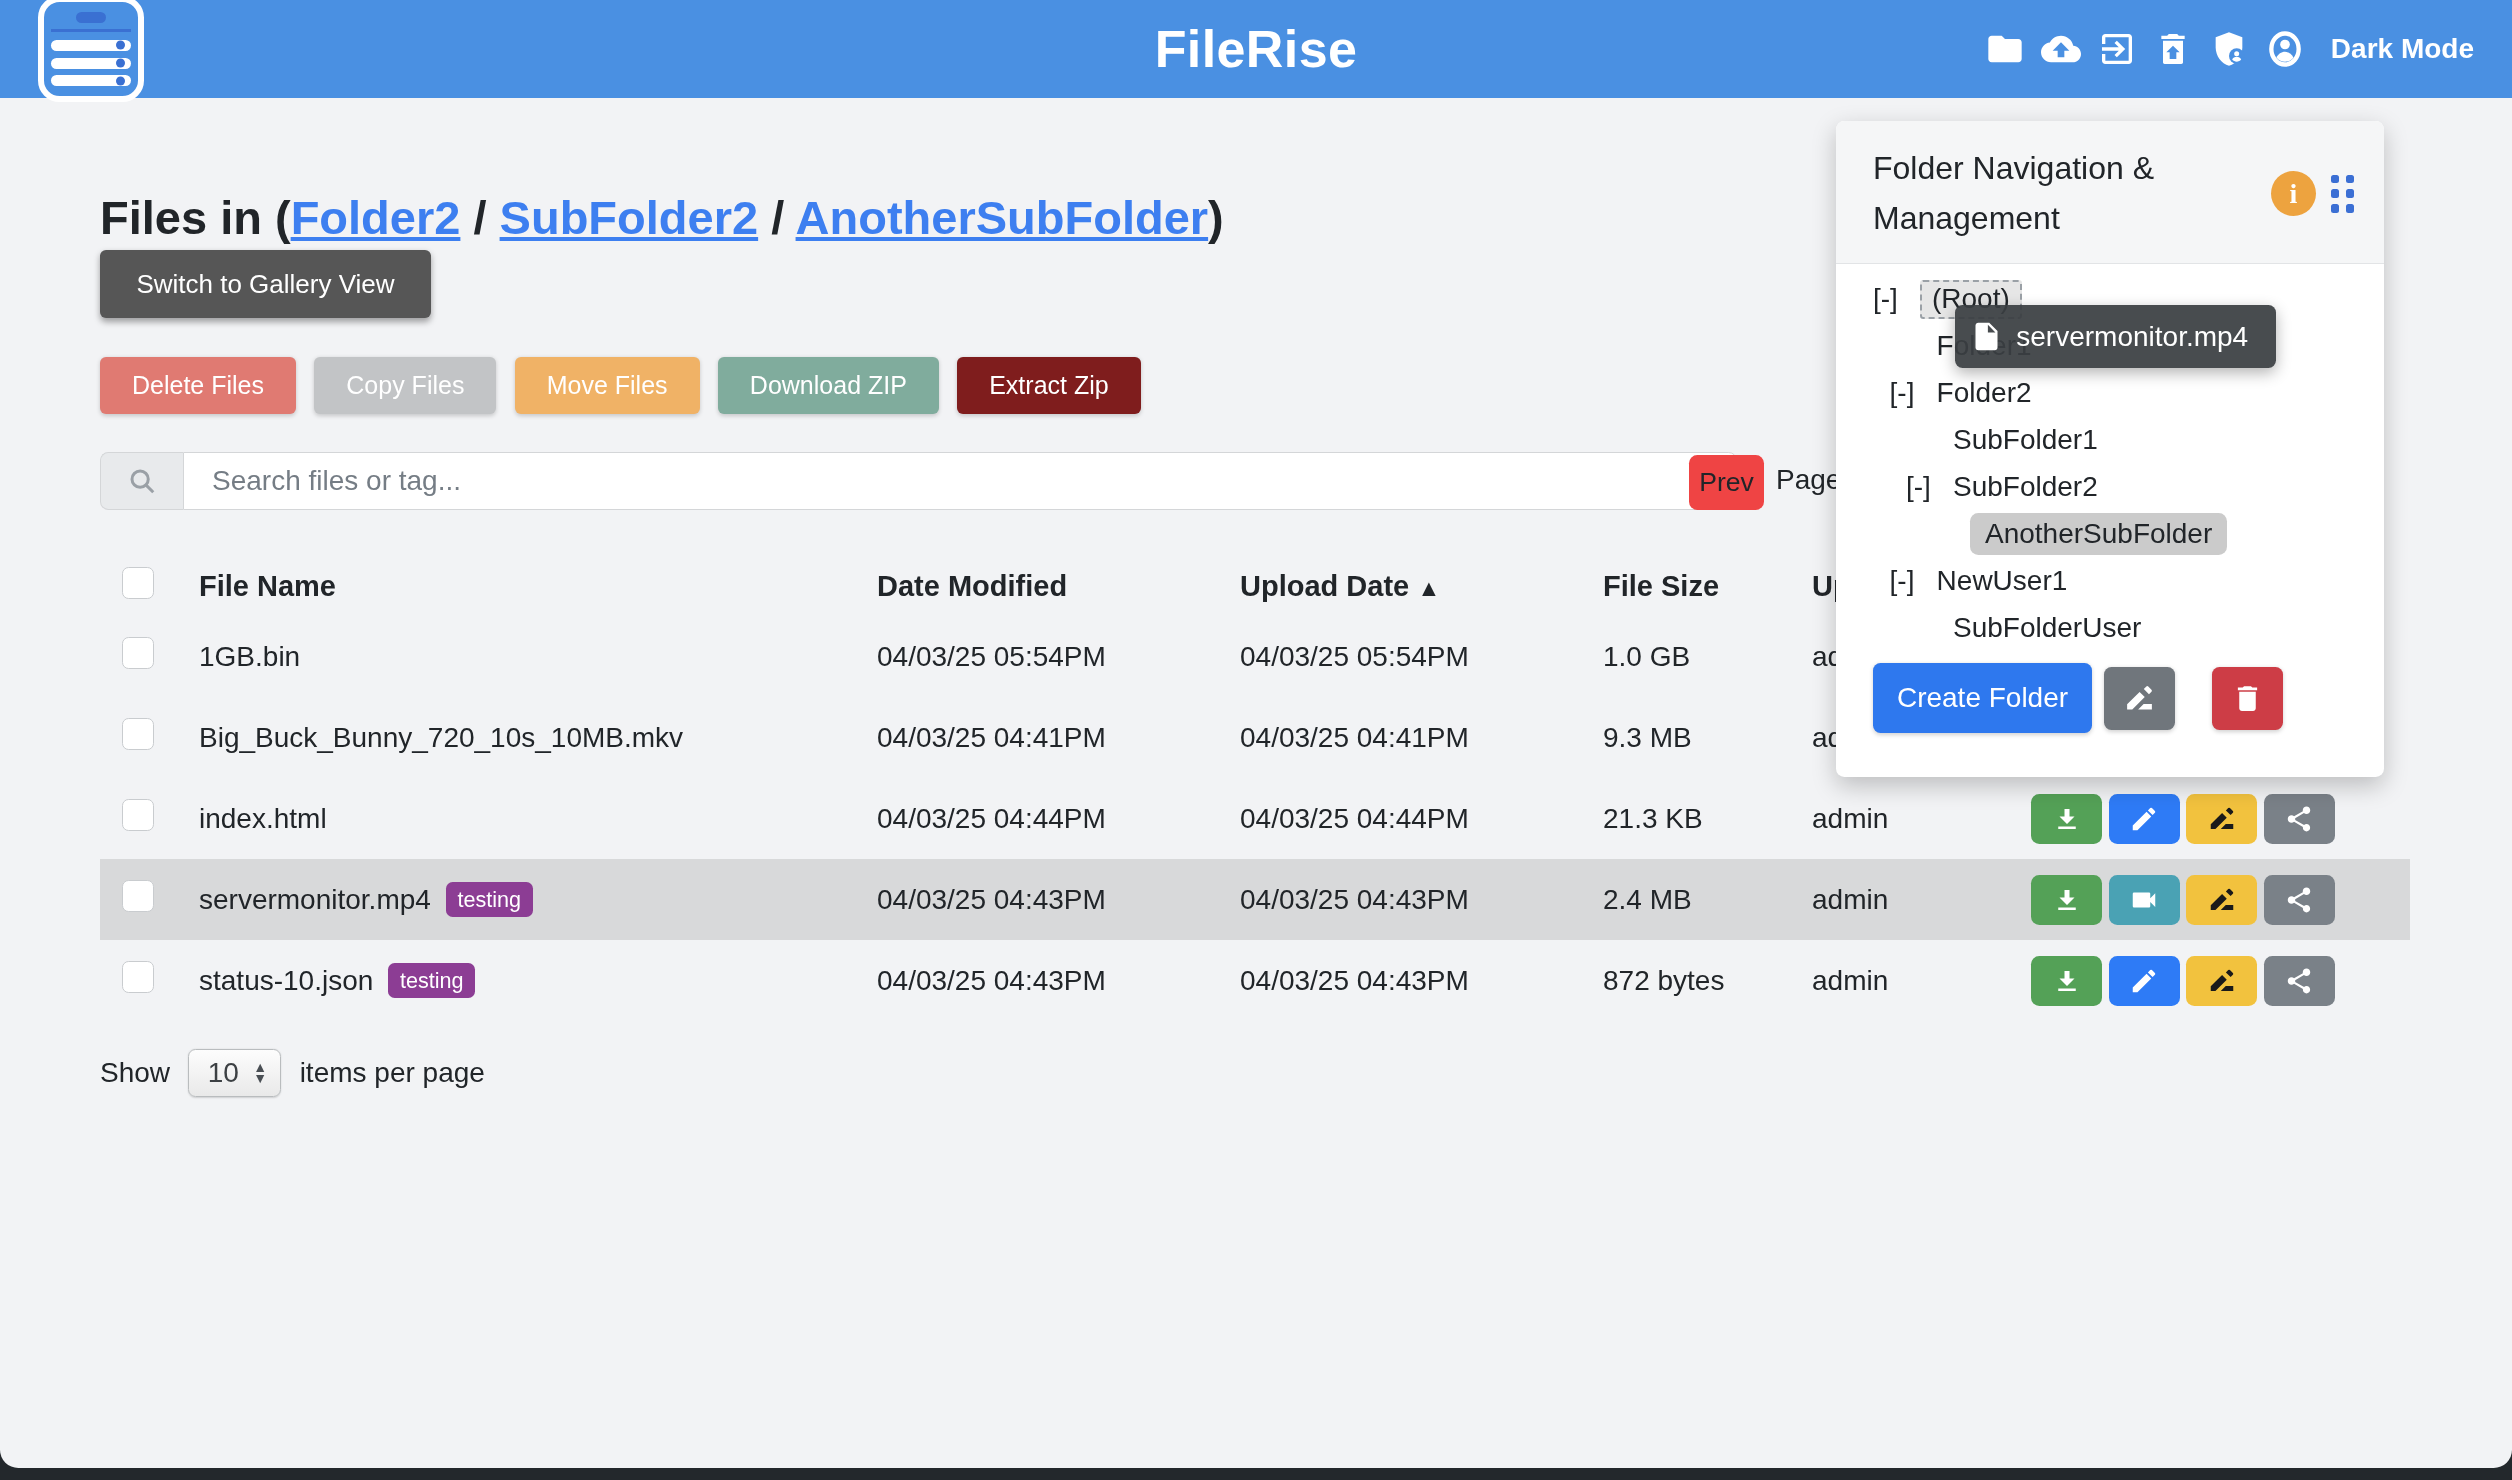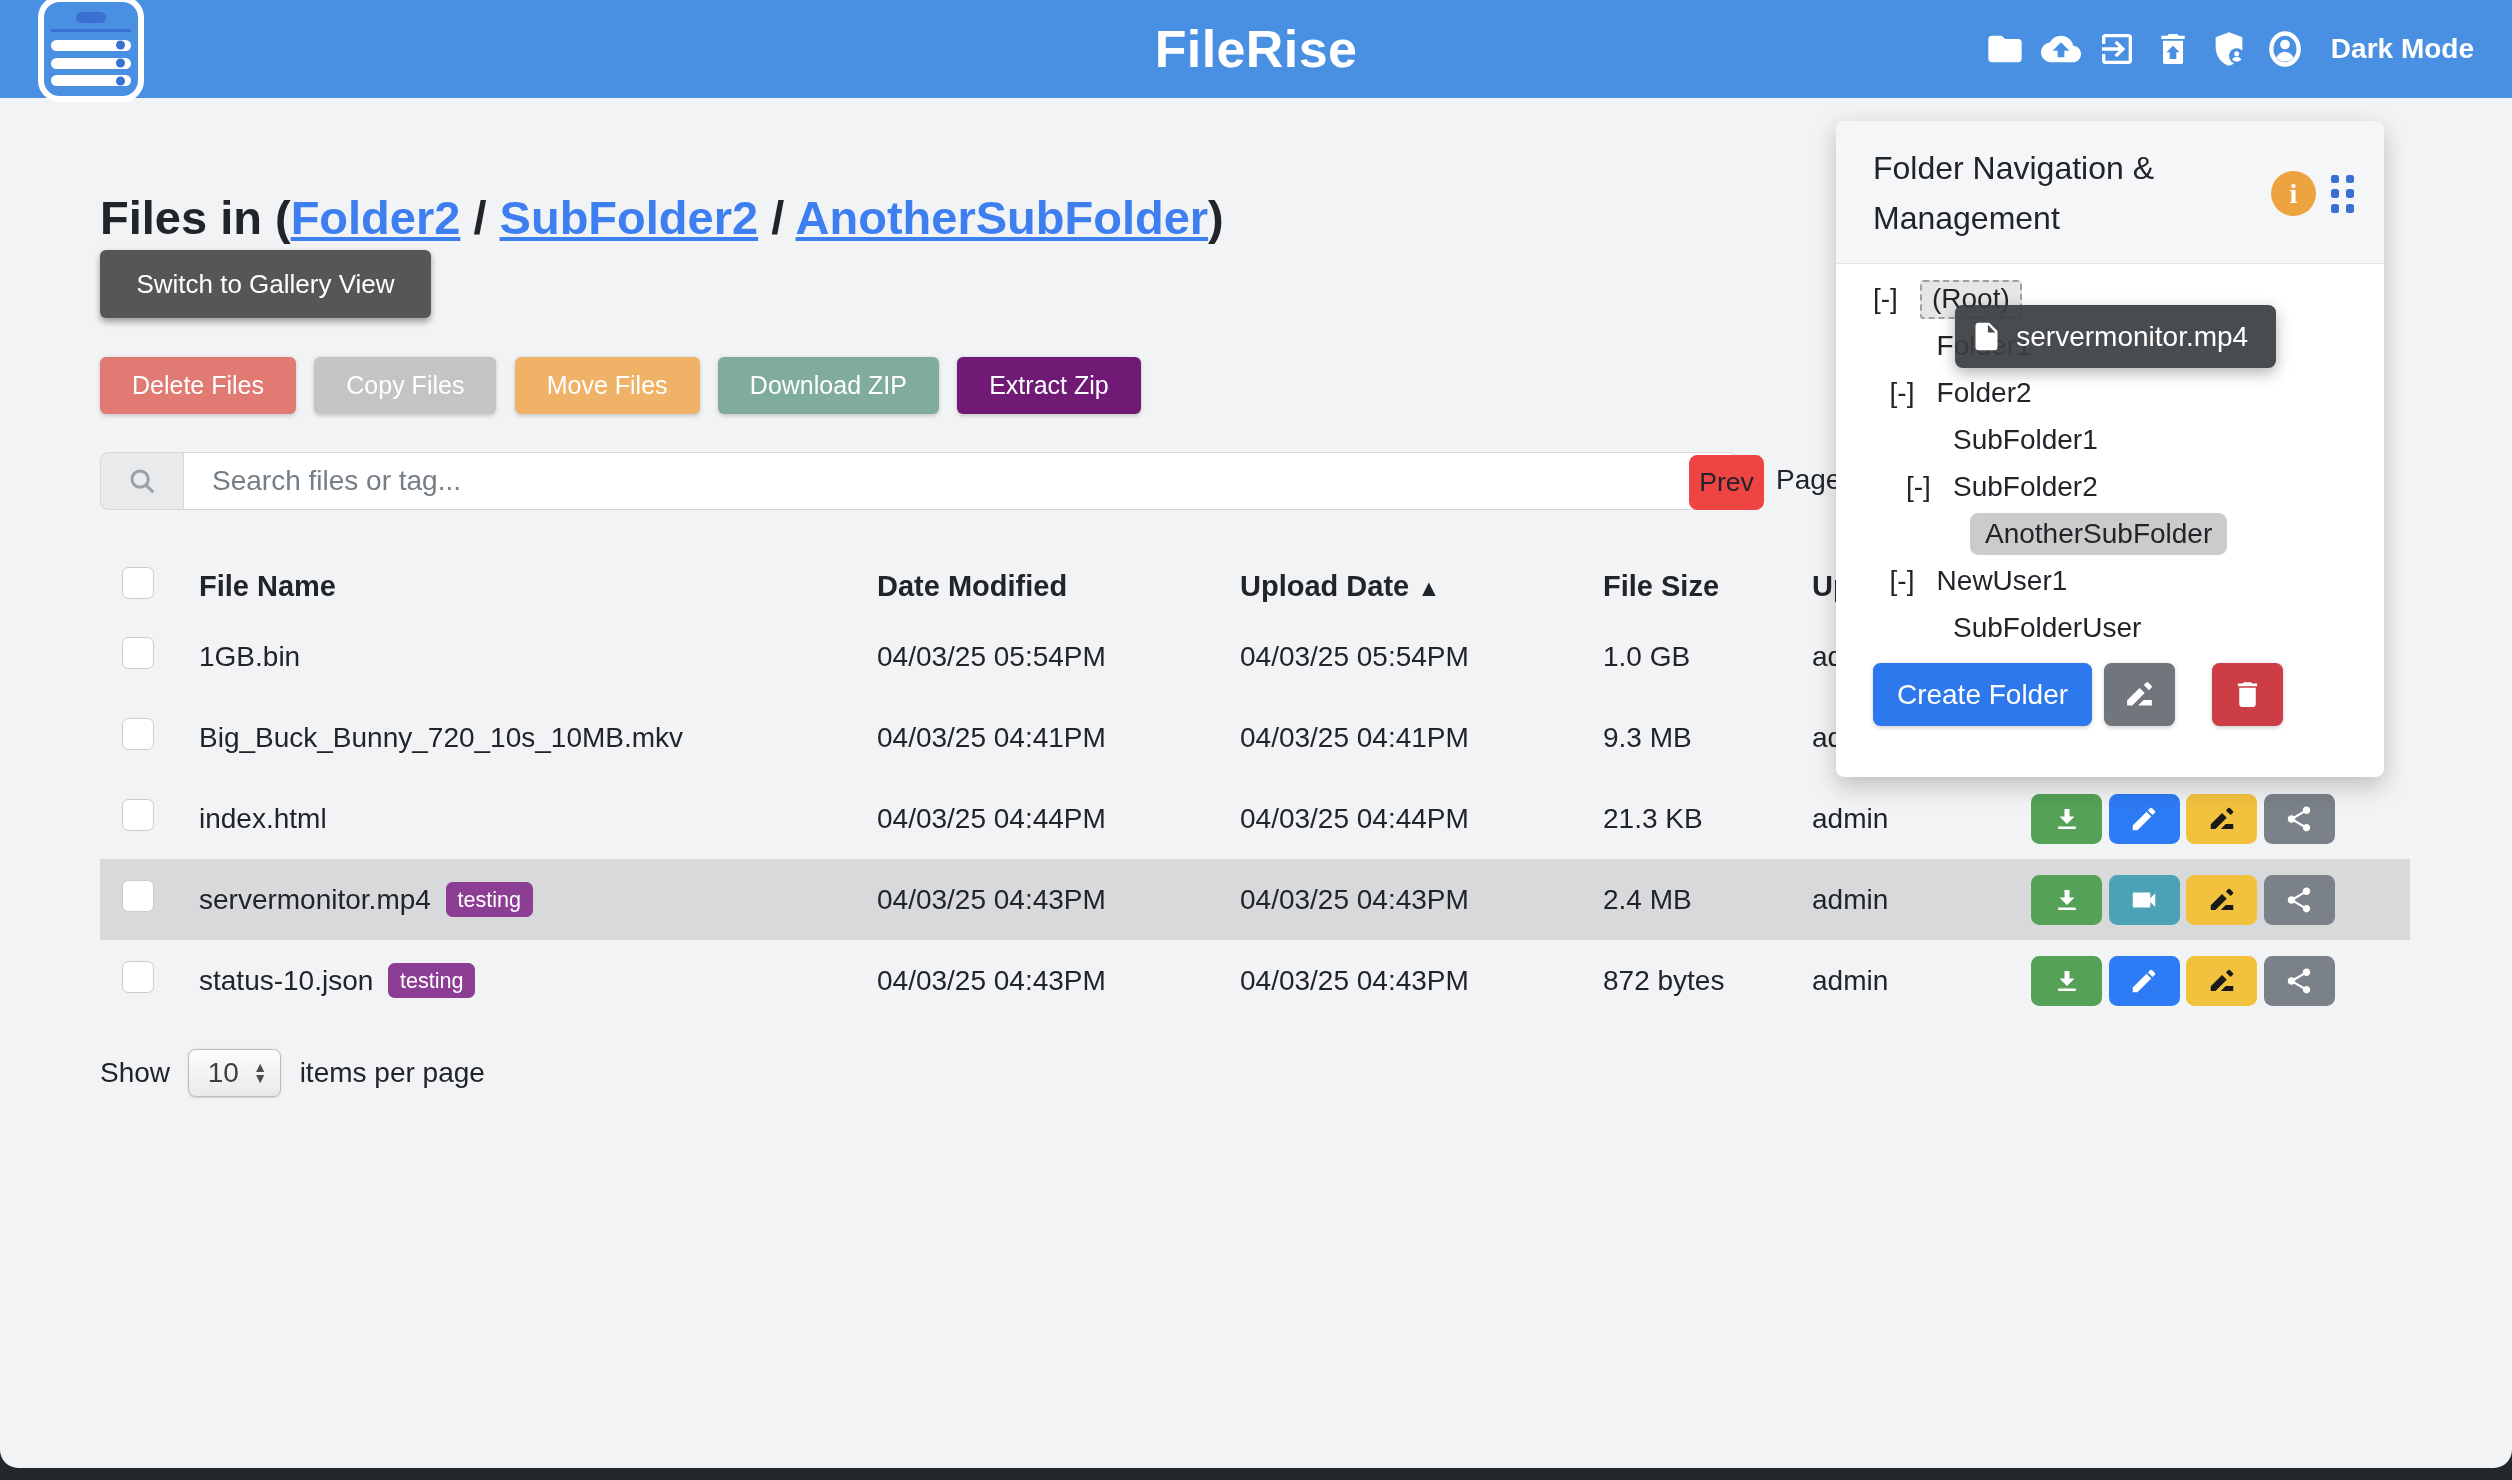--- a/index.html
+++ b/index.html
@@ -33,21 +33,21 @@
   .btn{border:none;border-radius:6px;color:#fff;cursor:pointer;
        font-family:"Liberation Sans",sans-serif;box-shadow:0 1.7px 4.2px rgba(0,0,0,.18);}
   .gallery-btn{position:absolute;top:250px;left:100px;width:331px;height:68px;background:#565656;
                font-size:26px;box-shadow:0 3.3px 6.6px rgba(0,0,0,.35);z-index:1;}
   .actions-row{position:absolute;top:357px;left:100px;display:flex;gap:18.3px;z-index:1;}
   .actions-row .btn{height:57px;padding:8px 32px;font-size:25px;}
   .btn-delete{background:#e07a72;}
   .btn-copy{background:#c2c4c6;}
   .btn-move{background:#f0b266;}
   .btn-dlzip{background:#80ac9d;}
-  .btn-exzip{background:#701a75;}
+  .btn-exzip{background:#7f1d1d;}
 
   
   .search-row{position:absolute;top:452px;left:100px;display:flex;align-items:stretch;height:58px;z-index:1;}
   .search-addon{width:82px;background:#e8eaec;border:1.7px solid #d4d6d8;border-right:none;
                 border-radius:8.3px 0 0 8.3px;display:flex;align-items:center;justify-content:center;}
   .search-addon svg{width:30px;height:30px;stroke:#9aa0a6;fill:none;stroke-width:2.4;}
   .search-input{width:1496px;border:1.7px solid #d4d6d8;border-radius:0 8.3px 8.3px 0;font-size:28px;
                 padding:0 28px;color:#5f6368;background:#fff;outline:none;
                 font-family:"Liberation Sans",sans-serif;}
   .search-input::placeholder{color:#757d85;}
@@ -98,21 +98,21 @@
             font-family:"Liberation Serif",serif;}
   .drag-dots{display:grid;grid-template-columns:repeat(2,8.3px);grid-auto-rows:8.3px;gap:6.6px;cursor:grab;}
   .drag-dots i{width:8.3px;height:8.3px;border-radius:2.5px;background:#3b6fd4;}
   .tree{padding:11.6px 0 0 37px;}
   .tree-item{height:47px;display:flex;align-items:center;font-size:28px;cursor:pointer;white-space:nowrap;}
   .exp{display:inline-block;width:47px;color:#212529;}
   .lvl1{padding-left:16.6px;} .lvl2{padding-left:33px;} .lvl3{padding-left:50px;}
   .droptarget .tree-label{border:2.5px dashed #9aa0a6;background:#e6e6e6;padding:1.7px 10px;border-radius:3.3px;}
   .selpill .tree-label{background:#cbcbcb;padding:5px 15px;border-radius:8.3px;}
   .panel-btns{display:flex;align-items:center;margin:11.6px 0 0 37px;}
-  .create-btn{width:219px;height:63px;background:#2e78ee;font-size:28px;border-radius:7.5px;}
+  .create-btn{width:219px;height:70px;background:#2e78ee;font-size:28px;border-radius:7.5px;}
   .panel-iconbtn{width:71px;height:63px;border:none;border-radius:7.5px;display:flex;align-items:center;
                  justify-content:center;color:#fff;cursor:pointer;box-shadow:0 1.7px 4.2px rgba(0,0,0,.18);}
   .panel-iconbtn svg{width:33px;height:33px;fill:currentColor;}
   .pb-rename{background:#70767c;margin-left:11.6px;}
   .pb-delete{background:#cd3d46;margin-left:37px;}
 
   
   .drag-tip{position:absolute;left:1955px;top:305px;height:63px;background:rgba(58,62,66,.93);
             border-radius:7.5px;display:flex;align-items:center;gap:13.3px;padding:0 28px 0 15px;
             box-shadow:0 5px 15px rgba(0,0,0,.3);z-index:6;color:#fff;font-size:28px;white-space:nowrap;}

